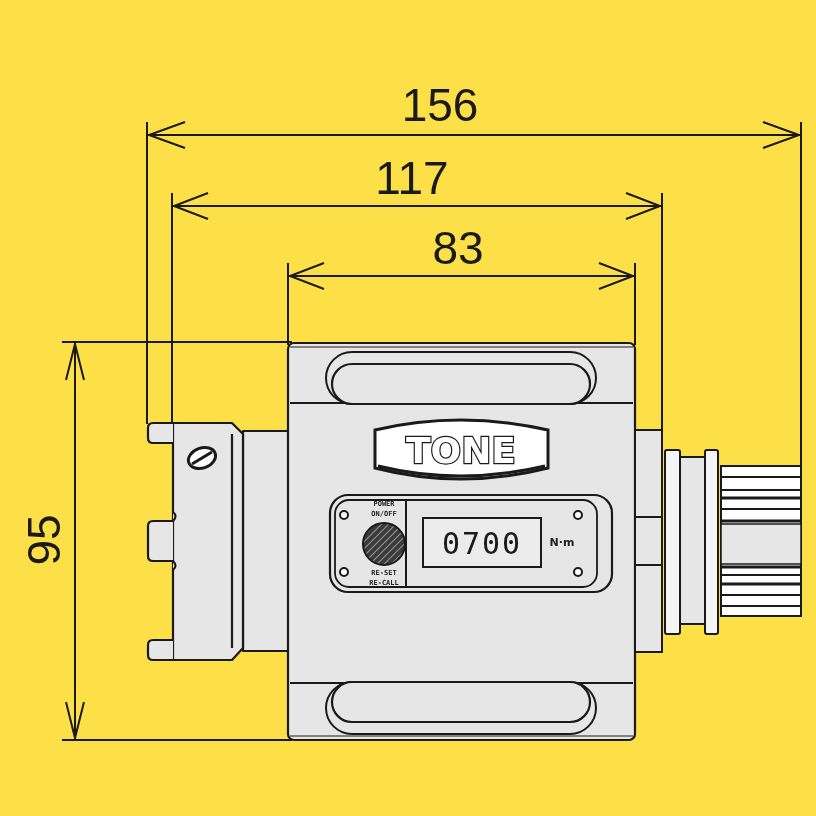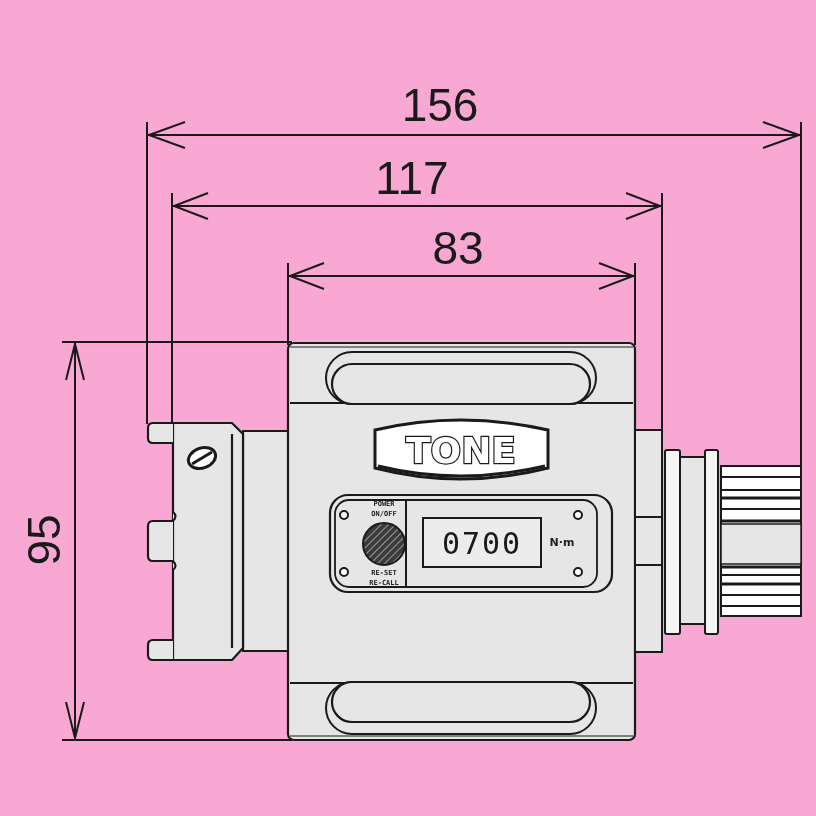--- a/index.html
+++ b/index.html
@@ -1,16 +1,16 @@
 <!DOCTYPE html>
 <html><head>
 <meta charset="utf-8">
 <style>
   html,body{margin:0;padding:0;background:#ffffff;}
-  #stage{position:relative;width:816px;height:816px;overflow:hidden;background:#f9a8d4;}
+  #stage{position:relative;width:816px;height:816px;overflow:hidden;background:#fde047;}
   svg{position:absolute;left:0;top:0;}
   .dim-text{font-family:"Liberation Sans",sans-serif;font-size:46px;fill:#1a1a1a;}
   .small{font-family:"DejaVu Sans Mono",monospace;font-size:7px;fill:#222;font-weight:bold;}
   .lcd{font-family:"DejaVu Sans Mono",monospace;font-size:30px;fill:#1a1a1a;letter-spacing:2px;}
   .unit{font-family:"DejaVu Sans",sans-serif;font-size:11px;fill:#222;font-weight:bold;}
   .brand{font-family:"DejaVu Sans",sans-serif;font-weight:bold;font-size:36px;fill:#fff;stroke:#1a1a1a;stroke-width:2.4px;paint-order:stroke;}
 </style>
 </head>
 <body>
 

